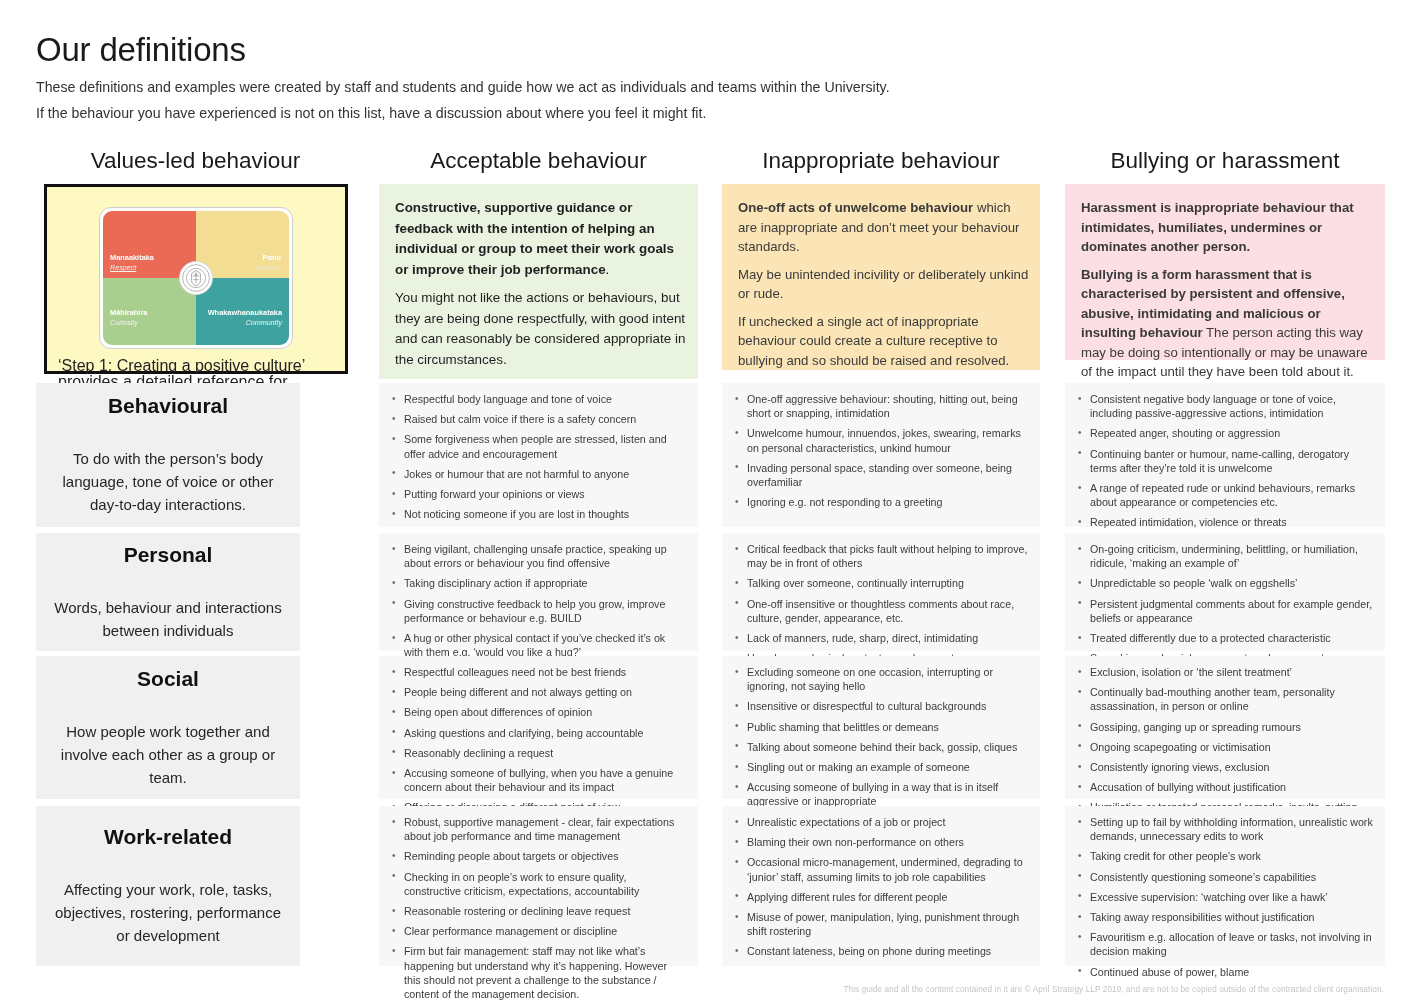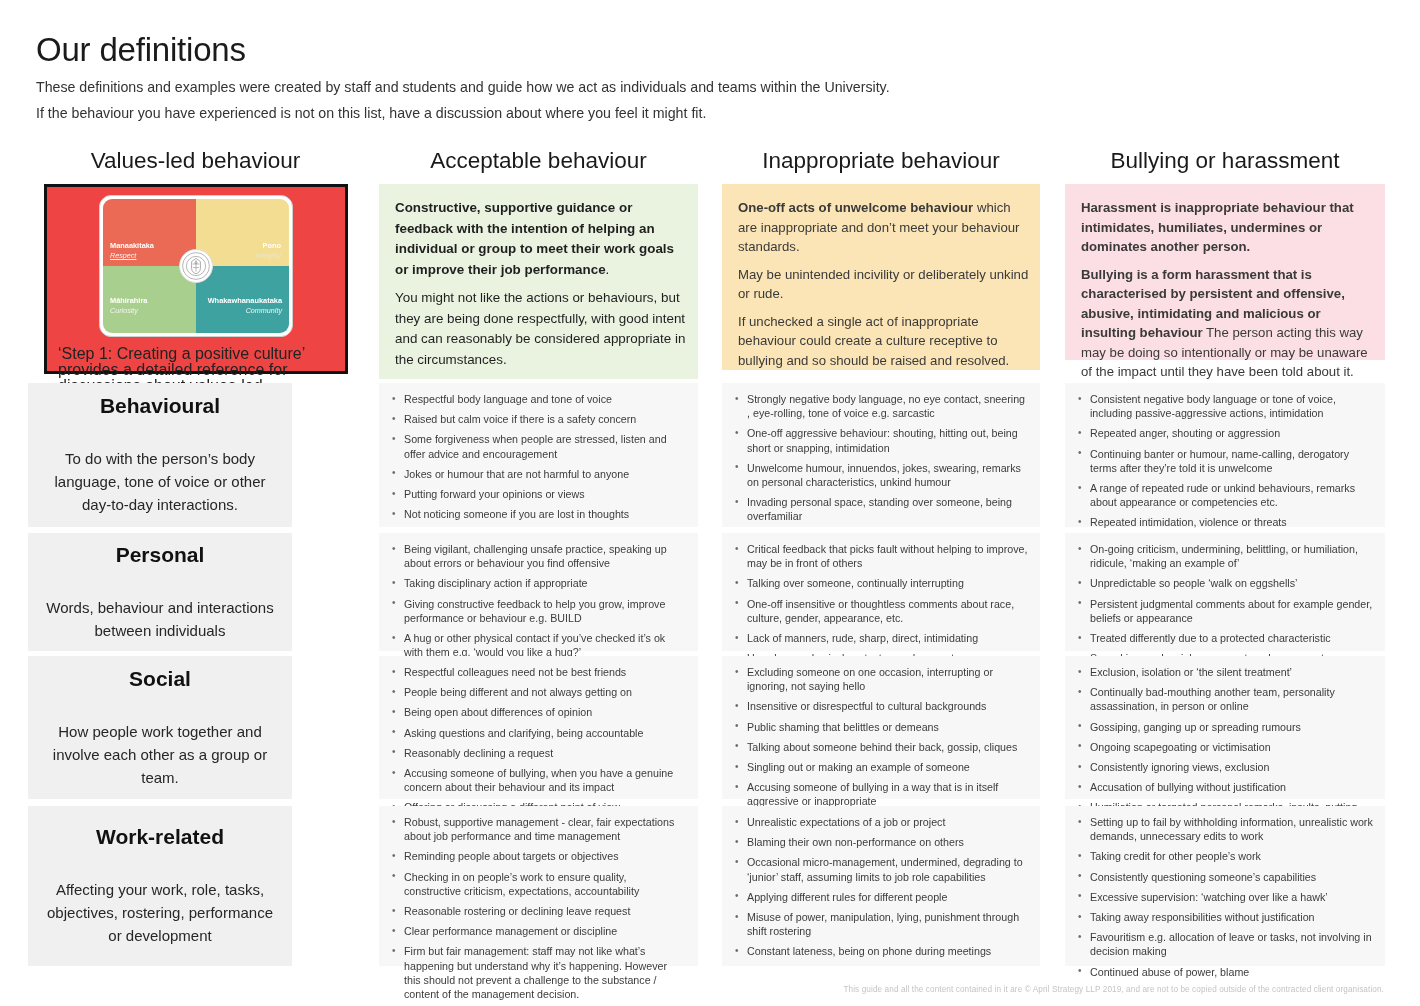--- a/index.html
+++ b/index.html
@@ -31,21 +31,21 @@
   }
   .ch1 { left: 36px;   width: 319px; }
   .ch2 { left: 379px;  width: 319px; }
   .ch3 { left: 722px;  width: 318px; }
   .ch4 { left: 1065px; width: 320px; }
 
   
   .defbox { position: absolute; top: 184px; }
   .def-values {
     left: 44px; width: 304px; height: 190px;
-    border: 3px solid #111; background: #ef4444; padding: 4px 8px 6px 8px;
+    border: 3px solid #111; background: #fef9c3; padding: 16px 8px 6px 8px;
   }
   .def-text { padding: 14px 8px 12px 16px; font-size: 13.4px; line-height: 20.5px; }
   .def-acc  { left: 379px; width: 319px; height: 195px; background: #eaf3e0; }
   .def-ina  { left: 722px; width: 318px; height: 186px; background: #fbe5b6; }
   .def-bul  { left: 1065px; width: 320px; height: 176px; background: #fbdfe4; }
   .def-text p { margin-bottom: 8px; }
   .def-text p:last-child { margin-bottom: 0; }
   .def-text b { font-weight: bold; }
   .def-acc .def-text { color: #1f1f1f; }
   .def-ina .def-text { color: #3a3a3a; }
@@ -100,21 +100,21 @@
     content: "•"; position: absolute; left: 3px; top: -0.5px;
     font-size: 10px; color: #6b6b6b;
   }
 
   
   .r1 { top: 383px; height: 144px; }
   .r2 { top: 533px; height: 118px; }
   .r3 { top: 656px; height: 143px; }
   .r4 { top: 806px; height: 160px; }
 
-  .c1 { left: 28px;   width: 264px; gap: 20px; }
+  .c1 { left: 36px;   width: 264px; gap: 20px; }
   .c2 { left: 379px;  width: 319px; }
   .c3 { left: 722px;  width: 318px; }
   .c4 { left: 1065px; width: 320px; }
 
   
   .footer {
     position: absolute; right: 36px; bottom: 12px;
     font-size: 8.2px; color: #c4c4c4; text-align: right; letter-spacing: 0.1px;
   }
 </style>
@@ -200,21 +200,20 @@
         <li>Respectful body language and tone of voice</li>
         <li>Raised but calm voice if there is a safety concern</li>
         <li>Some forgiveness when people are stressed, listen and offer advice and encouragement</li>
         <li>Jokes or humour that are not harmful to anyone</li>
         <li>Putting forward your opinions or views</li>
         <li>Not noticing someone if you are lost in thoughts</li>
       </ul>
   </div>
   <div class="cell cell-list r1 c3">
     <ul>
-        <li>Strongly negative body language, no eye contact, sneering , eye-rolling, tone of voice e.g. sarcastic</li>
         <li>One-off aggressive behaviour: shouting, hitting out, being short or snapping, intimidation</li>
         <li>Unwelcome humour, innuendos, jokes, swearing, remarks on personal characteristics, unkind humour</li>
         <li>Invading personal space, standing over someone, being overfamiliar</li>
         <li>Ignoring e.g. not responding to a greeting</li>
       </ul>
   </div>
   <div class="cell cell-list r1 c4">
     <ul>
         <li>Consistent negative body language or tone of voice, including passive-aggressive actions, intimidation</li>
         <li>Repeated anger, shouting or aggression</li>

